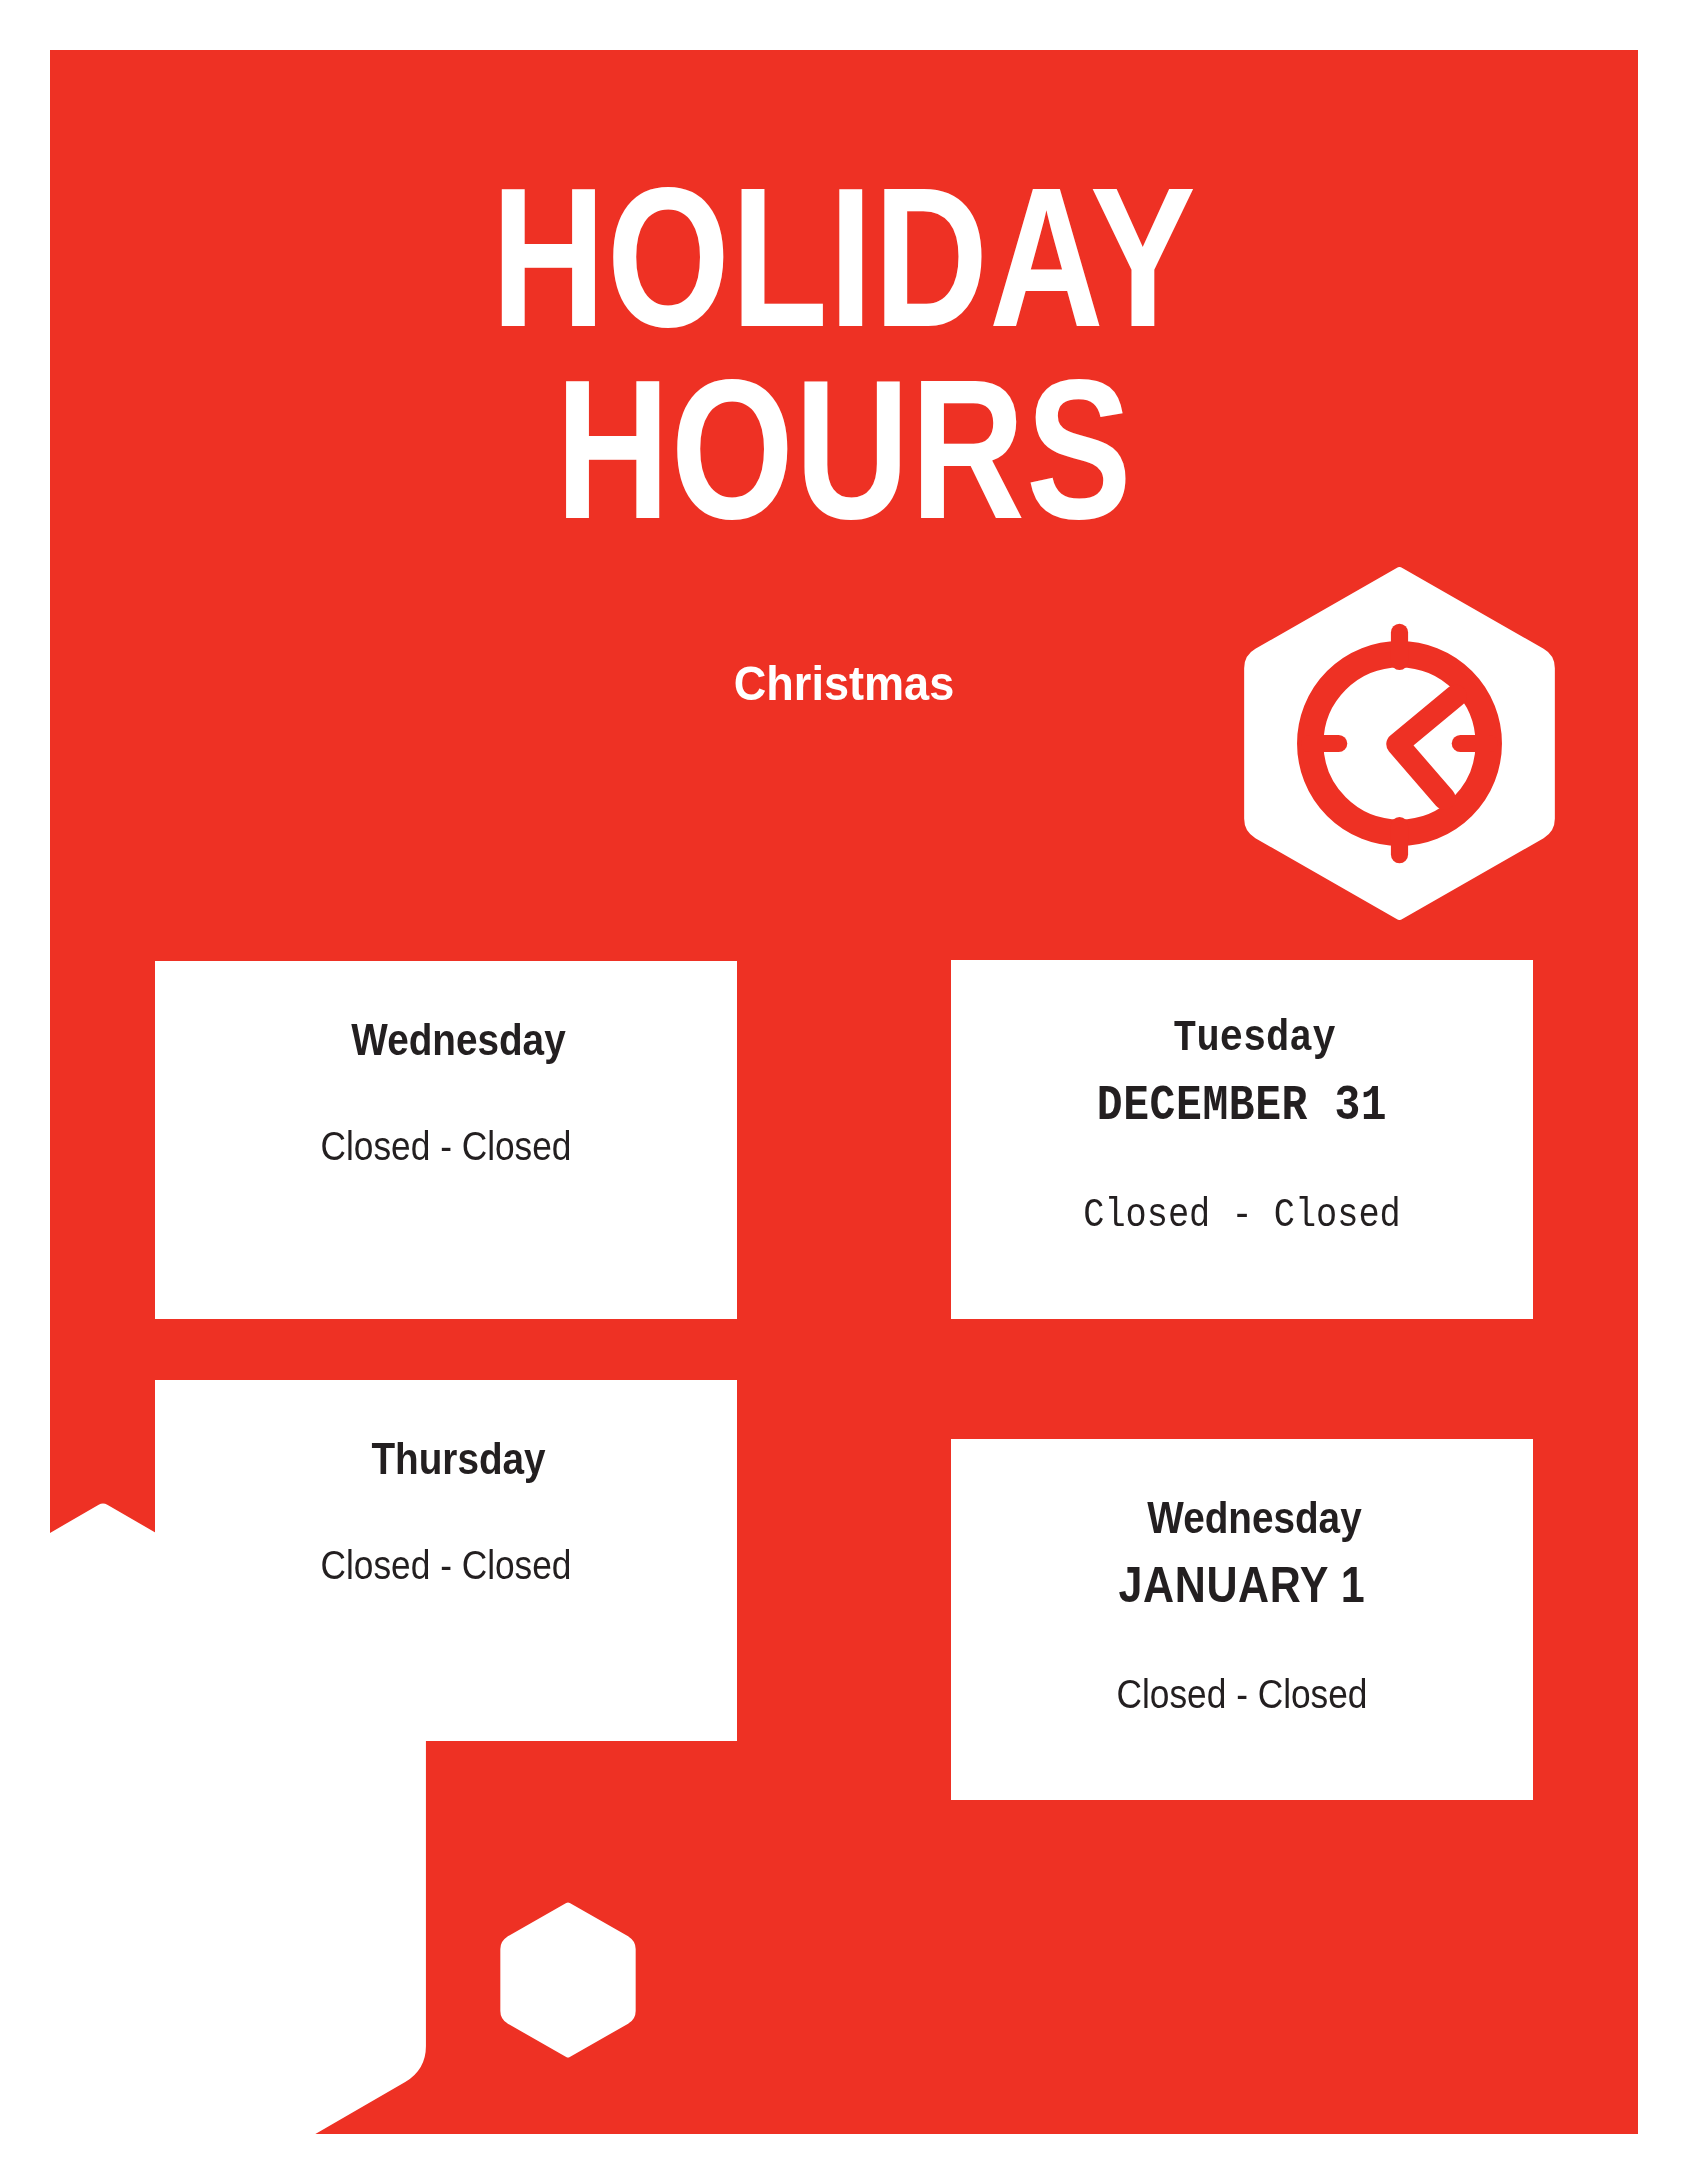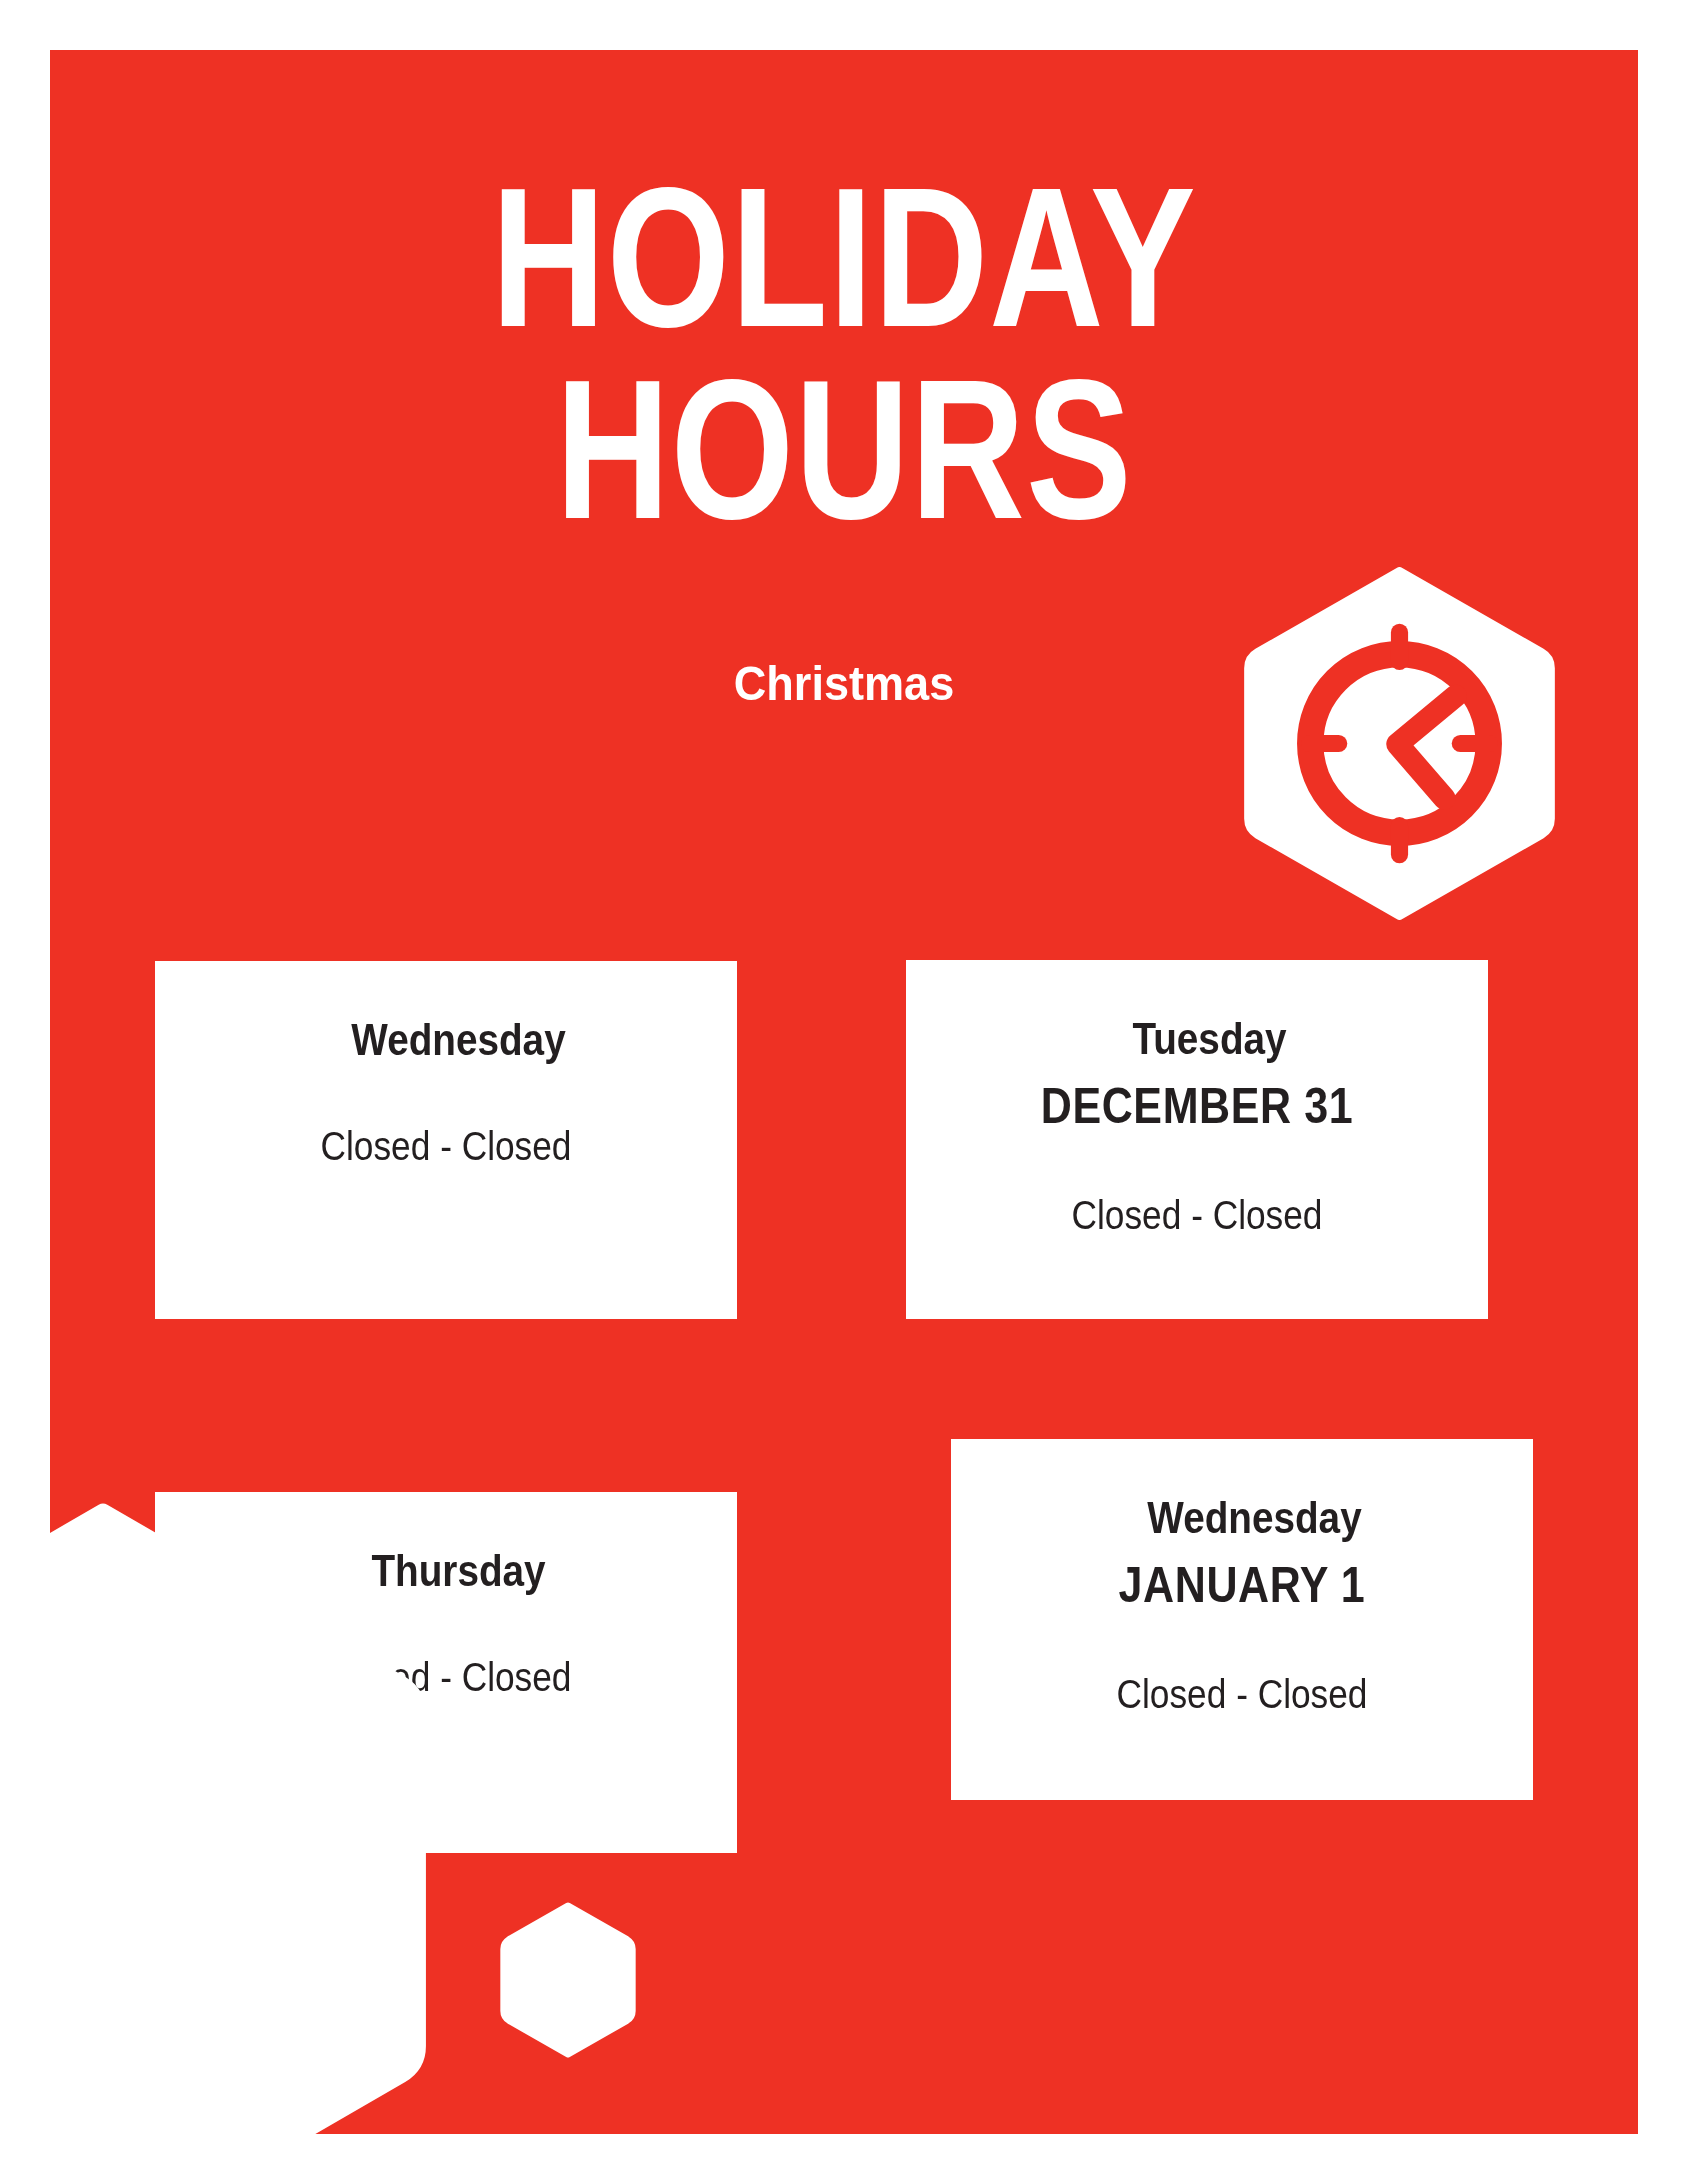--- a/index.html
+++ b/index.html
@@ -96,22 +96,22 @@
     line-height: 1.0;
     transform: scaleX(0.86);
     white-space: nowrap;
   }
   .card-day-wrap   { margin-top: 56px; padding-left: 25px; }
   .card-date-wrap  { margin-top: 20px; }
   .card-hours-wrap { margin-top: 64px; }
 
   
   #card-0 { left: 105px;  top: 911px; width: 582px; height: 358px; }
-  #card-1 { left: 856px; top: 910px; width: 582px; height: 359px; }
-  #card-2 { left: 105px;  top: 1442px; width: 582px; height: 361px; }
+  #card-1 { left: 901px; top: 910px; width: 582px; height: 359px; font-family: Liberation Mono, monospace; }
+  #card-2 { left: 105px;  top: 1330px; width: 582px; height: 361px; }
   #card-3 { left: 901px; top: 1389px; width: 582px; height: 361px; }
 
   
   #deco-big-hex {
     position: absolute;
     left: -278px;
     top: 1449px;
     width: 662px;
     height: 761px;
   }

